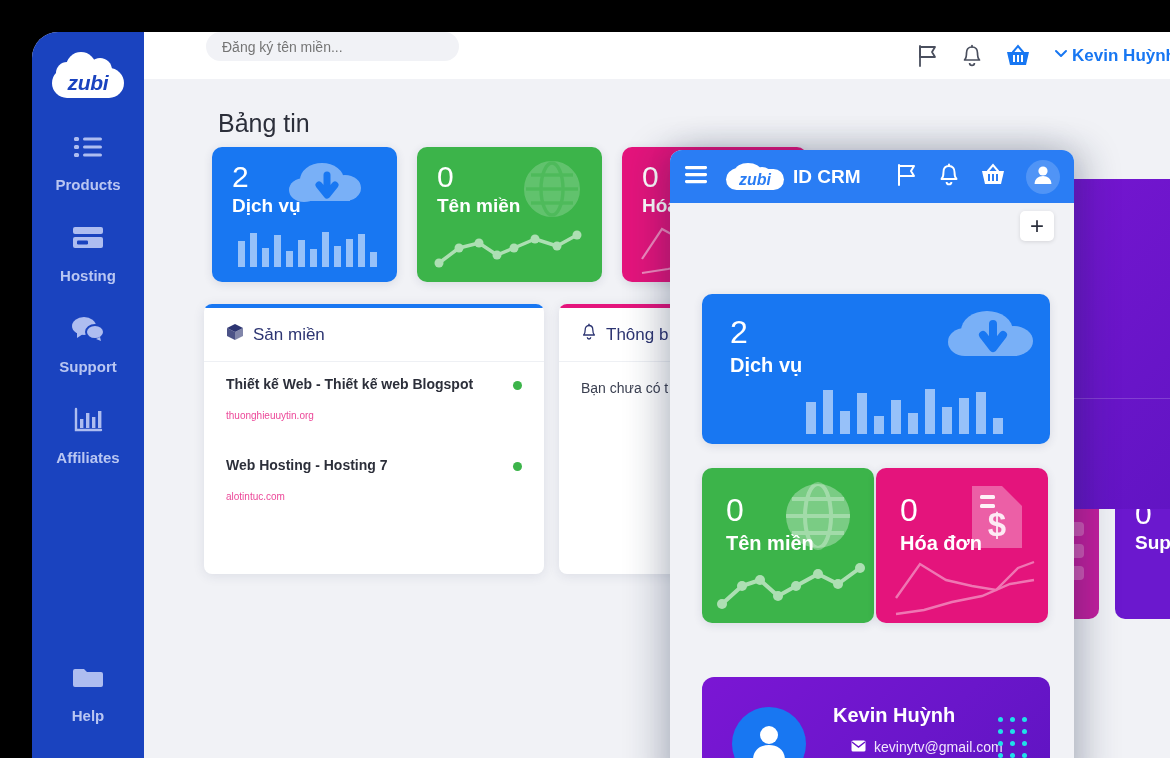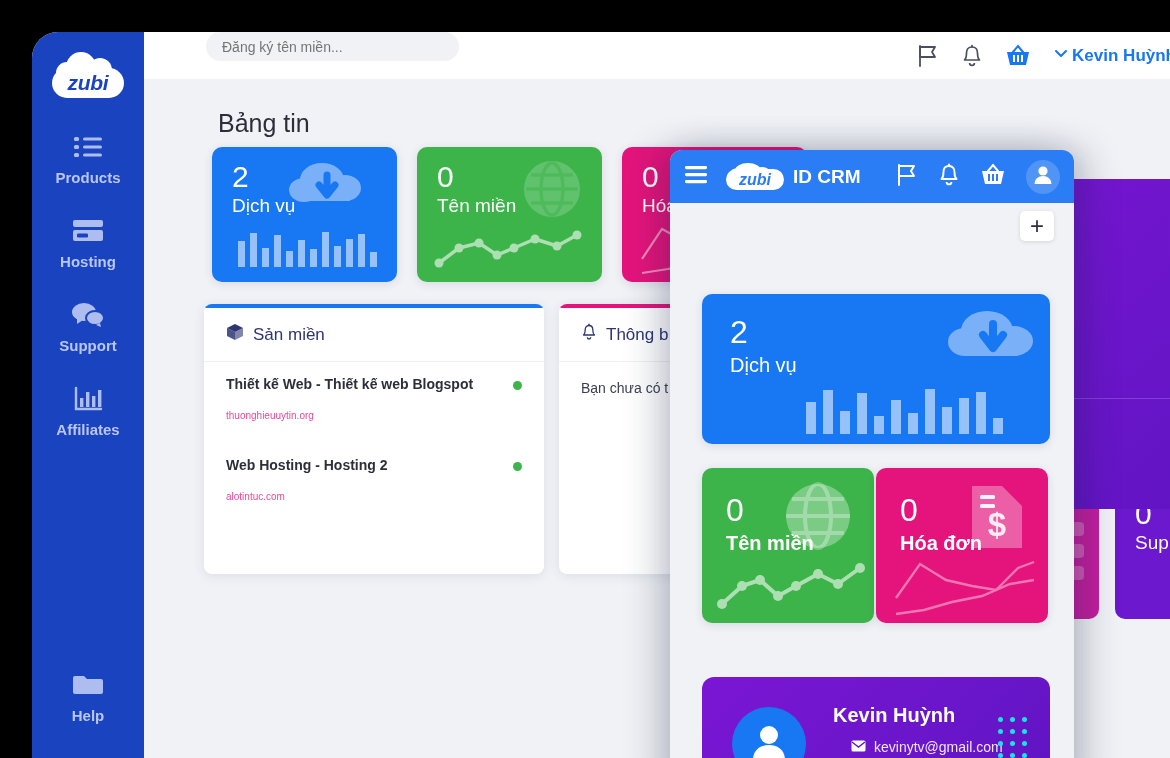--- a/index.html
+++ b/index.html
@@ -46,21 +46,21 @@
     color: #1a43bf; letter-spacing: -0.3px; line-height: 28px;
     font-style: italic;
   }
   .nav-item {
     margin-top: 30px; width: 112px;
     display: flex; flex-direction: column; align-items: center;
     cursor: pointer;
   }
   .nav-item .ico { height: 30px; display:flex; align-items:center; justify-content:center; }
   .nav-item .lbl {
-    margin-top: 7px; color: #b9c6f2; font-size: 15px; font-weight: 700;
+    margin-top: 14px; color: #b9c6f2; font-size: 15px; font-weight: 700;
   }
   #help-item { position: absolute; bottom: 34px; margin-top: 0; }
 
   
   #topbar {
     position: absolute; left: 112px; top: 0;
     width: 1026px; height: 47px; background: #fff;
     display: flex; z-index: 20;
   }
   #search-input {
@@ -94,21 +94,21 @@
   .stat-card {
     position: absolute; border-radius: 10px; overflow: hidden;
     box-shadow: 0 2px 10px rgba(40,50,90,.12);
   }
   .stat-num {
     position: absolute; left: 20px; top: 14px;
     font-size: 30px; color: #fff; font-weight: 300; line-height: 32px;
   }
   .stat-lbl {
     position: absolute; left: 20px; top: 48px;
-    font-size: 19px; color: #fff; font-weight: 400;
+    font-size: 19px; color: #fff; font-weight: 700;
   }
   .stat-svg { position: absolute; left: 0; top: 0; }
 
   .panel {
     position: absolute; background: #fff; border-radius: 8px;
     box-shadow: 0 2px 12px rgba(40,50,90,.10);
     overflow: hidden;
   }
   .panel-top { height: 4px; width: 100%; }
   .panel-head {
@@ -413,21 +413,21 @@
           </svg>
         </span>
         <span>Sản miền</span>
       </div>
       <div class="prod-row">
         <div class="prod-title">Thiết kế Web - Thiết kế web Blogspot</div>
         <div class="prod-sub">thuonghieuuytin.org</div>
         <span class="prod-dot"></span>
       </div>
       <div class="prod-row" style="padding-top:28px;">
-        <div class="prod-title">Web Hosting - Hosting 2</div>
+        <div class="prod-title">Web Hosting - Hosting 7</div>
         <div class="prod-sub">alotintuc.com</div>
         <span class="prod-dot" style="top:33px;"></span>
       </div>
     </div>
 
     <div class="panel" style="left:415px; top:225px; width:340px; height:270px;">
       <div class="panel-top" style="background:#e4147c;"></div>
       <div class="panel-head">
         <span>
           <svg width="16" height="18" viewBox="0 0 16 18">

